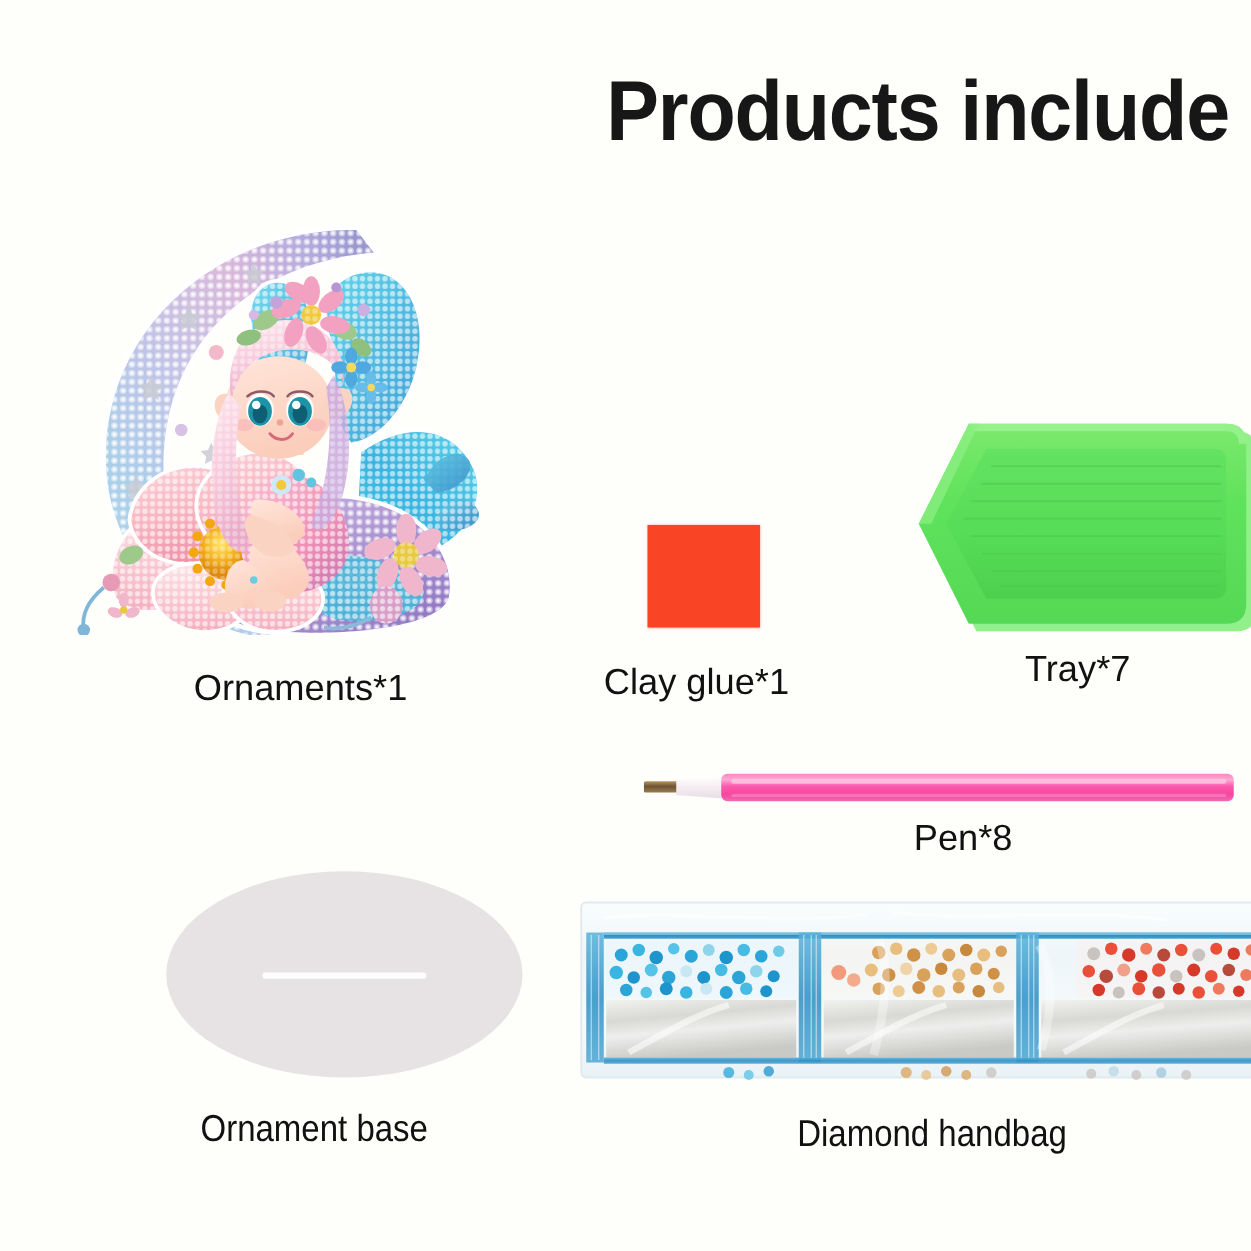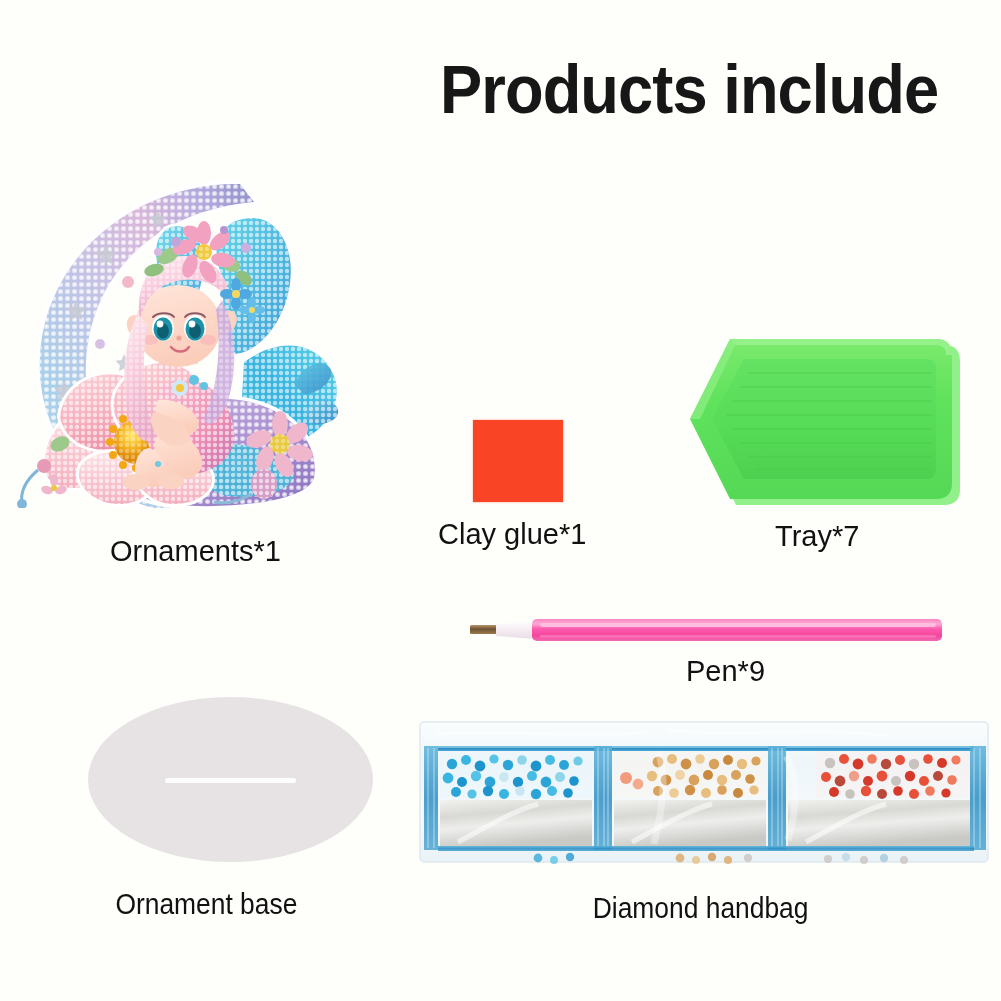--- a/index.html
+++ b/index.html
@@ -5,21 +5,21 @@
 <style>
   html,body{margin:0;padding:0;}
   body{
     width:1001px;height:1001px;
     background:#fefefb;
     font-family:"Liberation Sans","DejaVu Sans",sans-serif;
     overflow:hidden;
     position:relative;
     -webkit-font-smoothing:antialiased;
   }
-  .stage{position:absolute;inset:0;}
+  .stage{position:absolute;inset:0;margin-left:45px;}
   .abs{position:absolute;}
 
   
   #title{
     left:440px;top:55px;width:550px;
     font-size:68px;line-height:1;
     font-weight:bold;
     color:#171717;
     letter-spacing:-1px;
     transform:scaleX(.93);
@@ -69,21 +69,21 @@
     background:#fdfdfd;
     border-radius:2px;
   }
 
   
   #handbag{left:418px;top:716px;width:572px;height:152px;}
   #handbag svg{display:block;width:100%;height:100%;}
 
   
   #cap-ornaments{left:110px;top:535px;}
-  #cap-clayglue{left:438px;top:518px;}
+  #cap-clayglue{left:438px;top:530px;}
   #cap-tray{left:775px;top:520px;}
   #cap-pen{left:686px;top:655px;}
   #cap-base{left:103px;top:887px;}
   #cap-handbag{left:578px;top:891px;}
 </style>
 </head>
 <body>
 
 <div class="stage">
 
@@ -507,21 +507,21 @@
       <rect x="0" y="11" width="28" height="9" rx="1.5" fill="url(#penTip)"></rect>
 
       <path d="M26 10 L66 7 L66 25 L26 22 Z" fill="url(#penClear)"></path>
 
       <rect x="62" y="5" width="410" height="22" rx="5" fill="url(#penBody)"></rect>
 
       <rect x="70" y="9" width="396" height="4" rx="2" fill="#ffc4e2" opacity=".85"></rect>
       <rect x="70" y="21" width="396" height="2.5" rx="1.2" fill="#ffffff" opacity=".22"></rect>
     </svg>
   </div>
-  <div class="abs caption cap-lg" id="cap-pen">Pen*9</div>
+  <div class="abs caption cap-lg" id="cap-pen">Pen*8</div>
 
   <div class="abs" id="base">
     <div class="oval"></div>
     <div class="slot"></div>
   </div>
   <div class="abs caption cap-md cap-cond" id="cap-base">Ornament base</div>
 
   <div class="abs" id="handbag">
     <svg viewBox="0 0 572 152" xmlns="http://www.w3.org/2000/svg">
       <defs>

